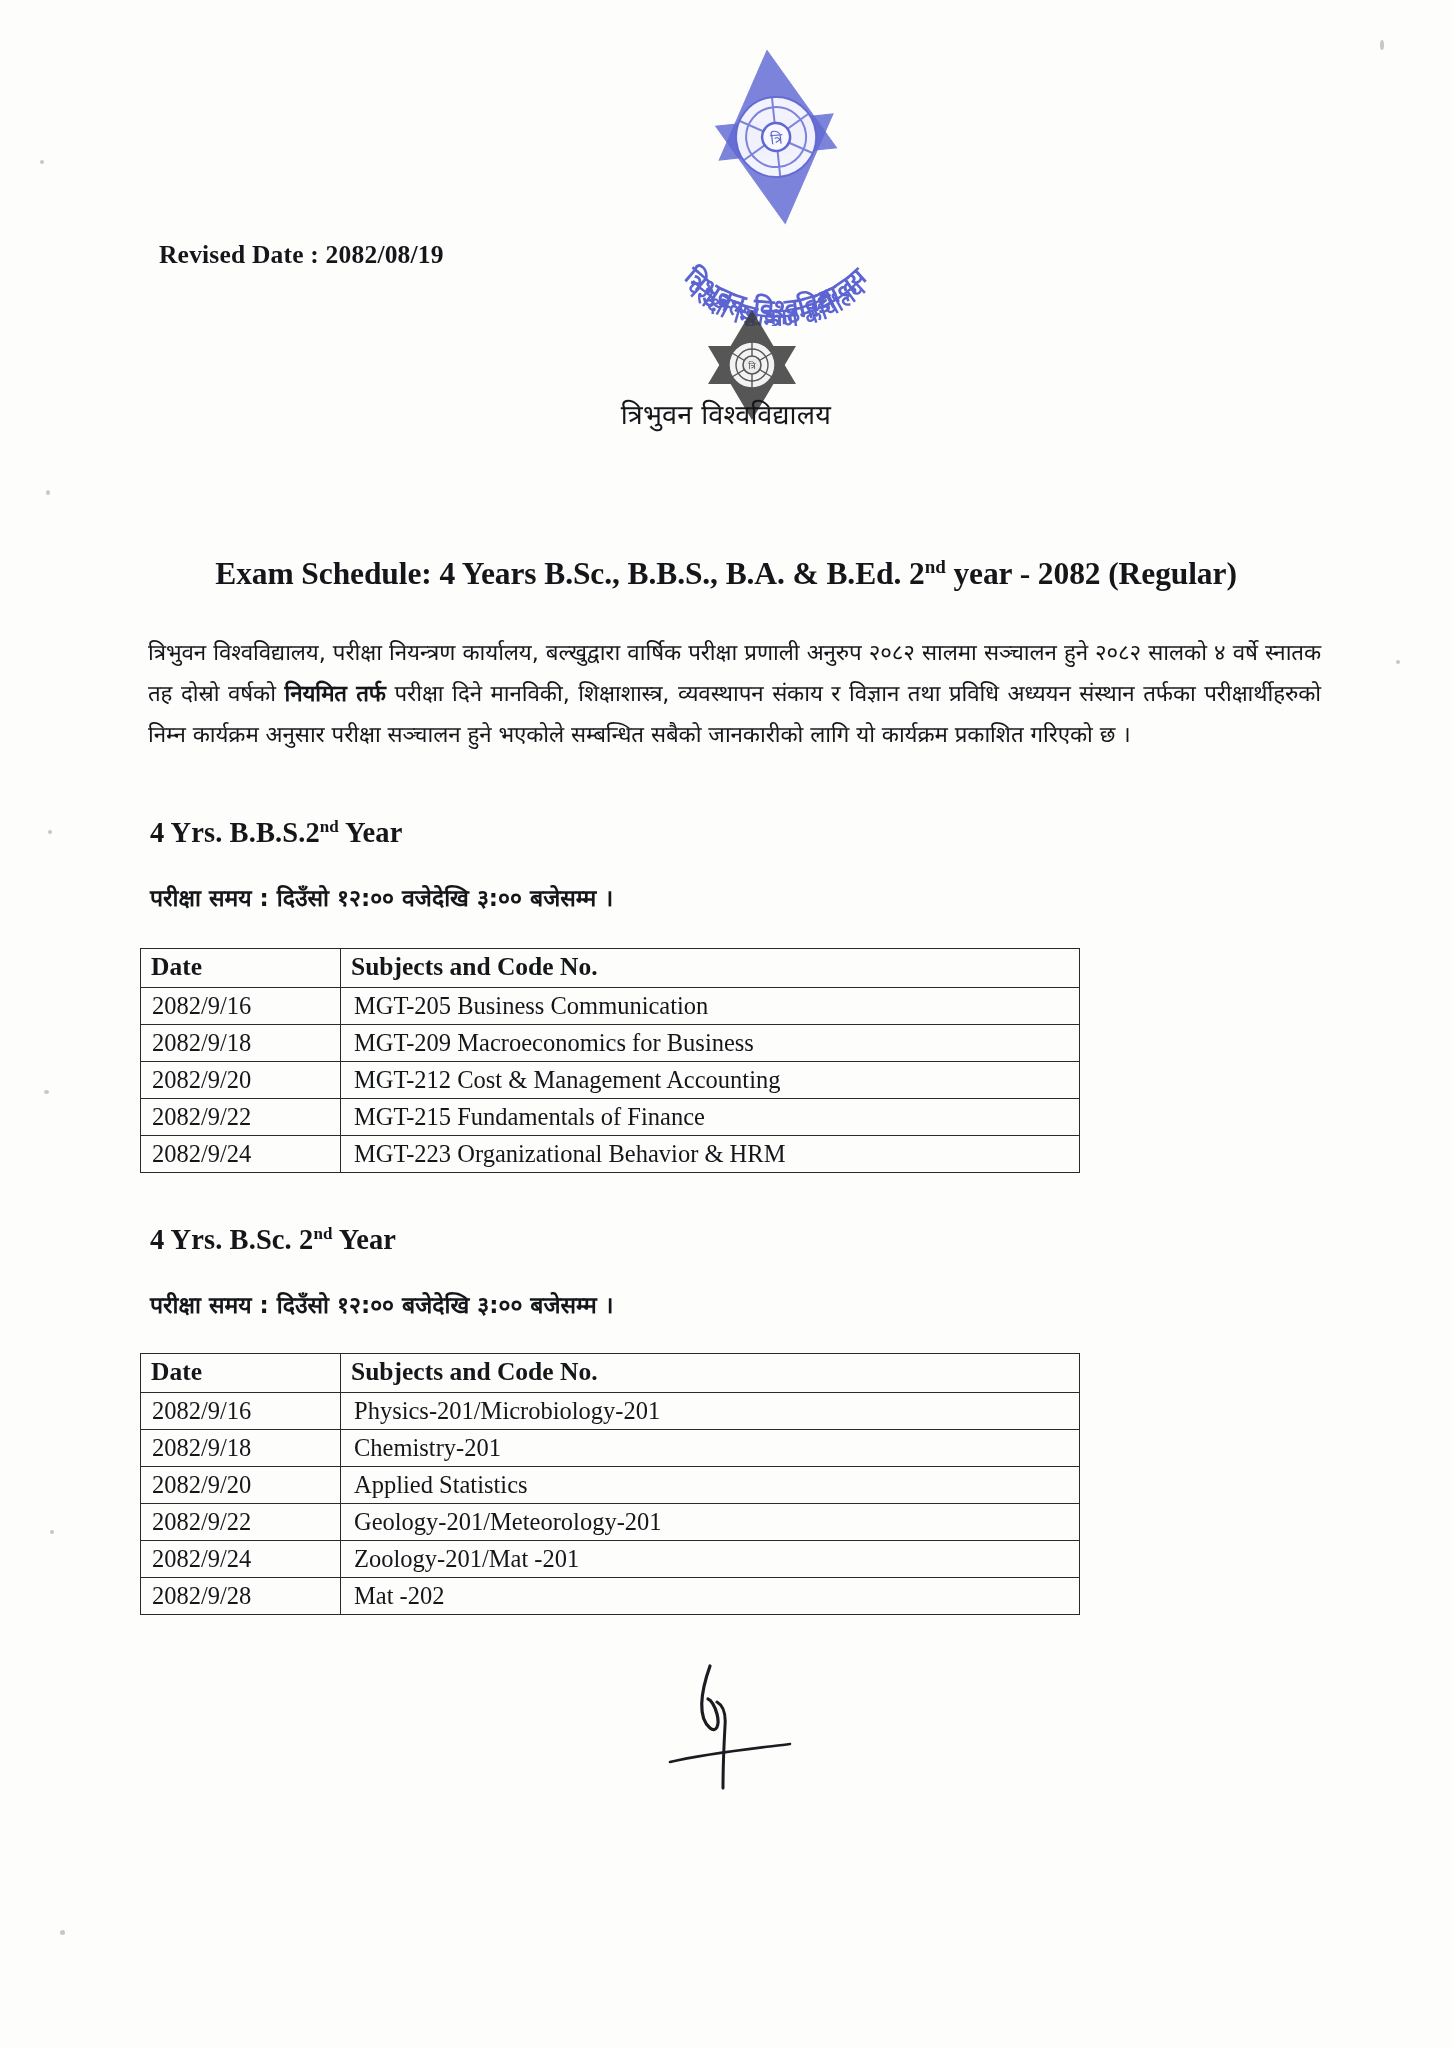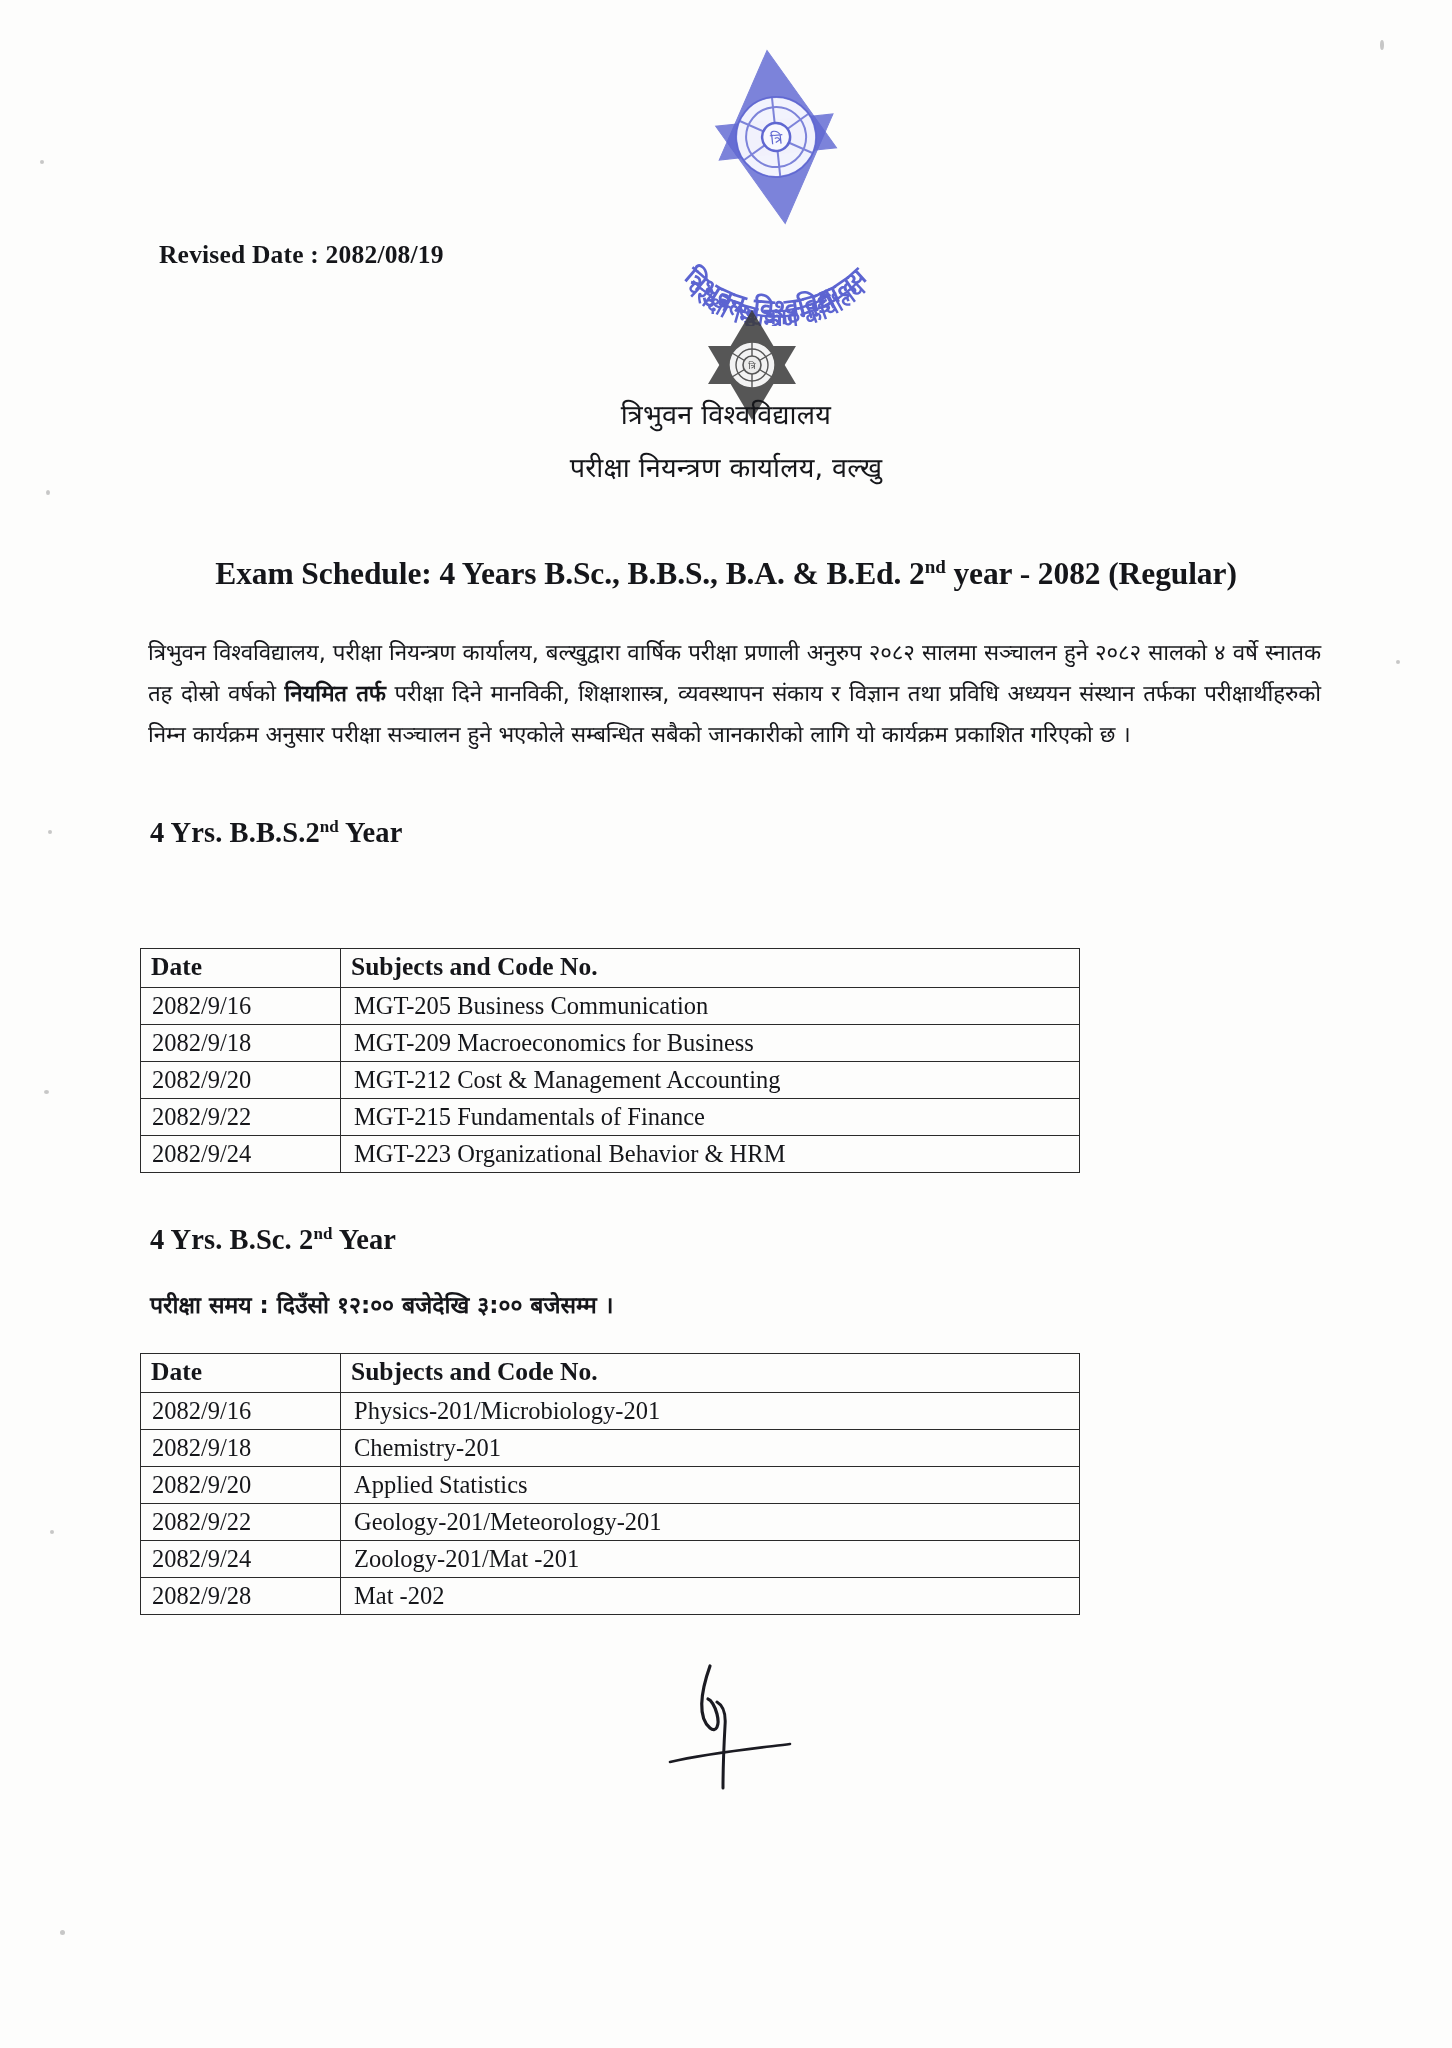--- a/index.html
+++ b/index.html
@@ -235,34 +235,34 @@
         </g>
         <circle cx="56" cy="59" r="9" fill="#e8e8e8" stroke="#3a3a3a" stroke-width="1.6"></circle>
         <text x="56" y="63" font-family="'DejaVu Sans', sans-serif" font-size="9" fill="#2a2a2a" text-anchor="middle">त्रि</text>
       </g>
     </svg>
   </div>
 
   <div class="revised-date">Revised Date : 2082/08/19</div>
 
   <div class="np-title l1">त्रिभुवन विश्वविद्यालय</div>
-  <div class="np-title l2">परीक्षा नियन्त्रण कार्यालय, वल्खु</div>
 
   <h1 class="exam-title">
     <span>Exam Schedule: 4 Years B.Sc., B.B.S., B.A. &amp; B.Ed. 2</span><sup>nd</sup><span> year - 2082 (Regular)</span>
   </h1>
 
   <p class="np-para">
     <span>त्रिभुवन विश्वविद्यालय, परीक्षा नियन्त्रण कार्यालय, बल्खुद्वारा वार्षिक परीक्षा प्रणाली अनुरुप २०८२ सालमा सञ्चालन हुने  २०८२ सालको ४ वर्षे स्नातक तह दोस्रो वर्षको </span><b>नियमित तर्फ</b><span> परीक्षा दिने मानविकी, शिक्षाशास्त्र, व्यवस्थापन संकाय र विज्ञान तथा प्रविधि अध्ययन संस्थान तर्फका परीक्षार्थीहरुको निम्न कार्यक्रम अनुसार परीक्षा सञ्चालन हुने भएकोले सम्बन्धित सबैको जानकारीको लागि यो कार्यक्रम प्रकाशित गरिएको छ ।</span>
   </p>
 
   <h2 class="section-head" style="top:793px;">
     <span>4 Yrs. B.B.S.2</span><sup>nd</sup><span> Year</span>
   </h2>
 
+  <div class="exam-time" style="top:881px;">परीक्षा समय : दिउँसो १२:०० वजेदेखि ३:०० बजेसम्म ।</div>
 
   <table class="sched-table" style="top:948px;">
     <colgroup>
         <col class="c-date">
         <col>
       </colgroup>
     <thead>
       <tr>
         <th>Date</th>
         <th>Subjects and Code No.</th>

